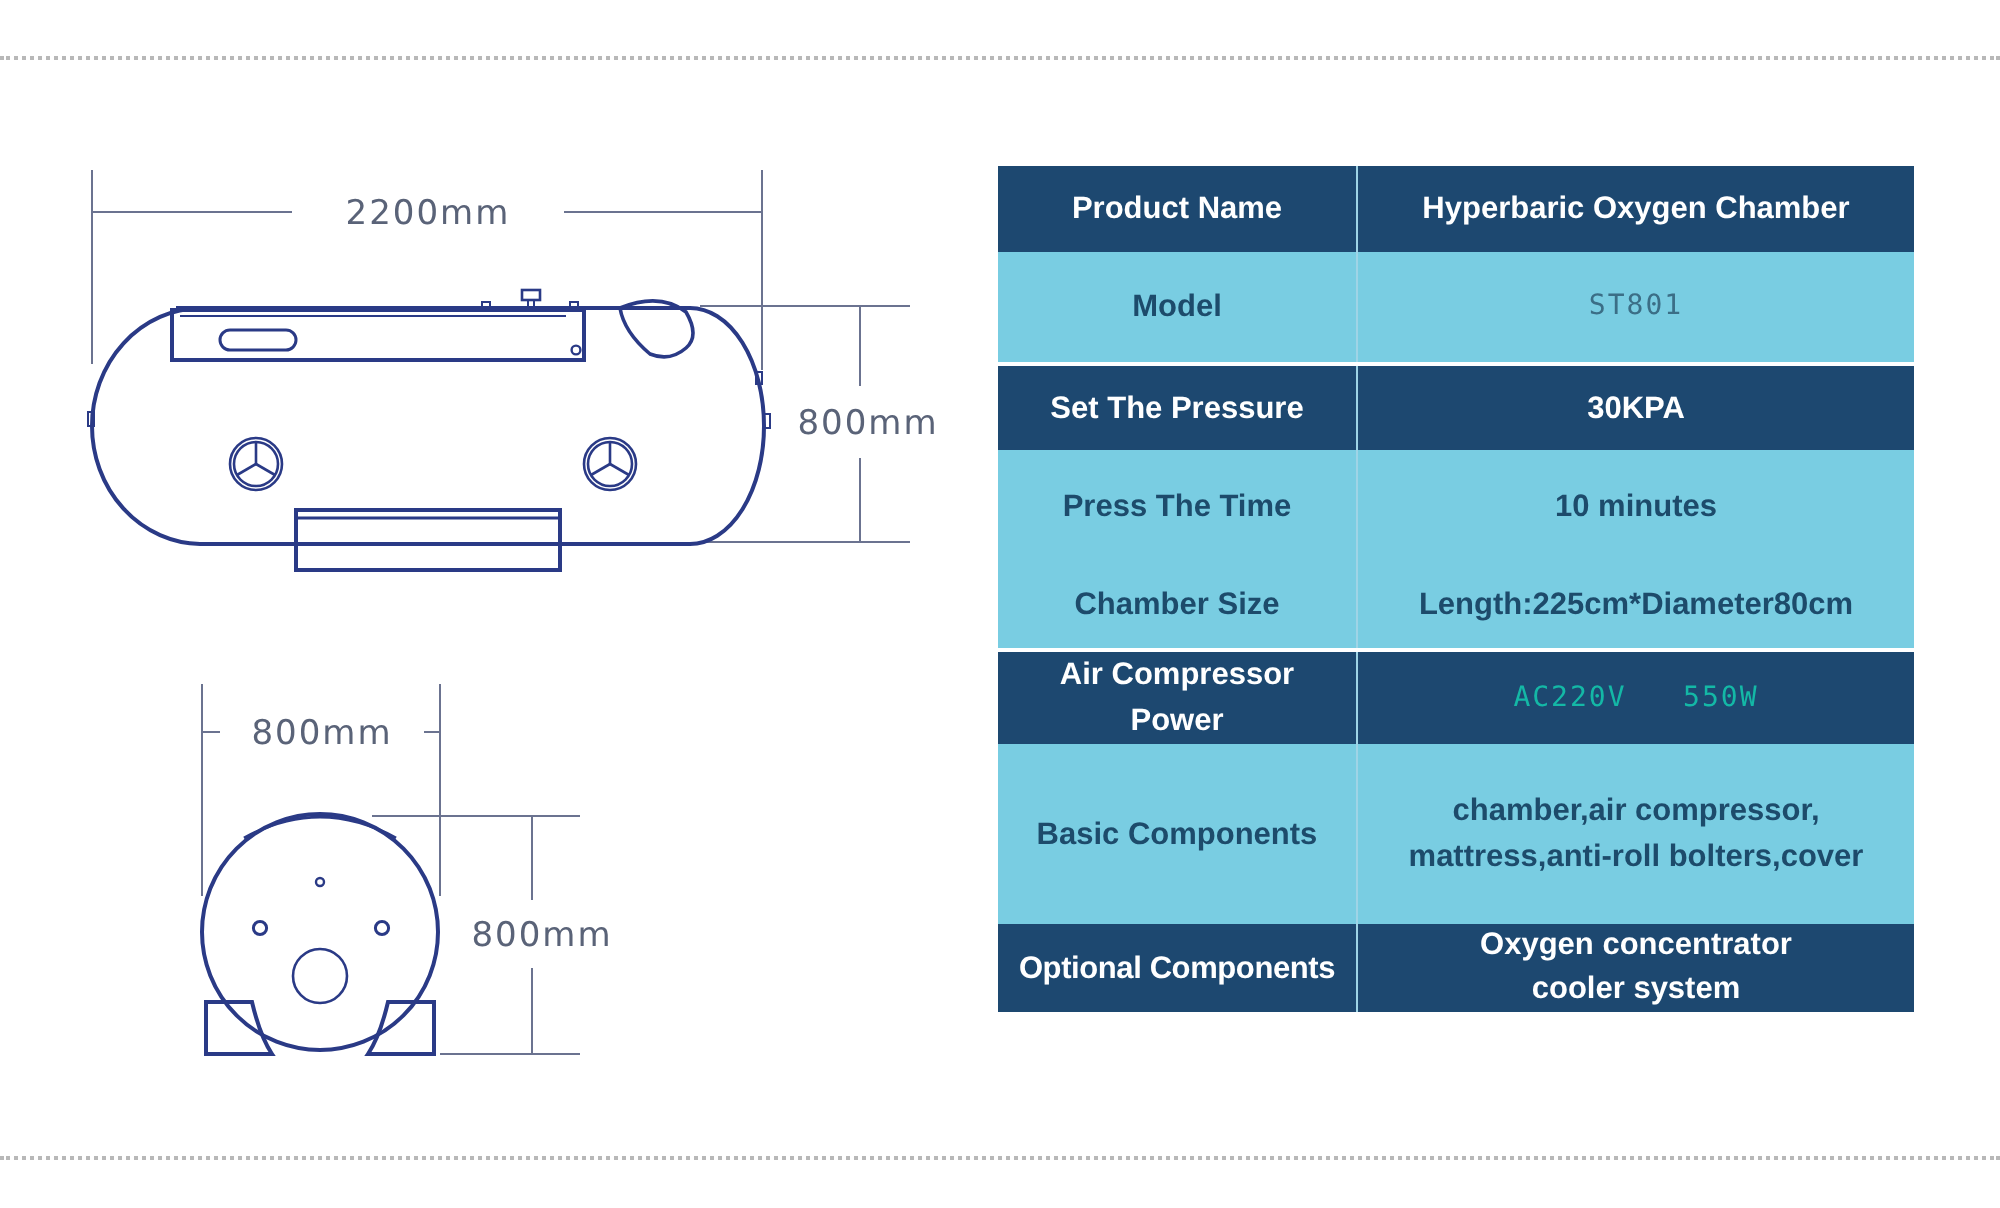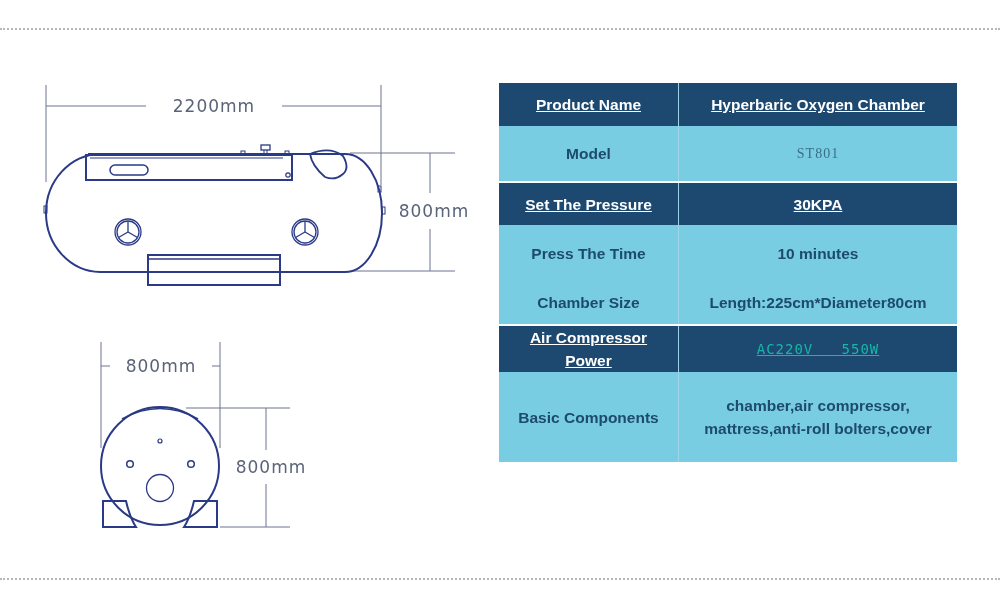--- a/index.html
+++ b/index.html
@@ -5,25 +5,25 @@
   html, body { margin:0; padding:0; background:#ffffff; }
   body { width:1000px; height:604px; position:relative; overflow:hidden; font-family:"Liberation Sans", sans-serif; }
   .dots { position:absolute; left:0; width:1000px; height:0; border-top:2px dotted #b8b8b8; }
   .dots.top { top:28px; }
   .dots.bottom { top:578px; }
   .drawing { position:absolute; left:0; top:0; }
   .dim-label { font-family:"DejaVu Sans", sans-serif; fill:#5a6378; font-size:17px; letter-spacing:1px; }
   table.spec { position:absolute; left:499px; top:83px; width:458px; border-collapse:collapse; table-layout:fixed; }
   table.spec td { text-align:center; vertical-align:middle; font-weight:bold; font-size:15.5px; padding:0 2px; line-height:23px; }
   table.spec td.k { width:175px; border-right:1px solid #9fd4e6; }
-  tr.dark td { background:#1d4870; color:#ffffff;text-decoration:underline; }
+  tr.dark td { background:#1d4870; color:#ffffff; }
   tr.light td { background:#79cde2; color:#1d4b6b; }
   tr.row-sep td { border-top:2px solid #ffffff; }
   td.mono { font-family:"DejaVu Sans Mono", monospace; font-weight:normal !important; font-size:14px !important; letter-spacing:1px; }
-  tr.light td.mono { color:#3b6e86;font-family:Liberation Serif, serif; }
+  tr.light td.mono { color:#3b6e86; }
   tr.dark td.mono { color:#14b8a6; }
 </style>
 </head>
 <body>
 
 <div class="dots top"></div>
 <div class="dots bottom"></div>
 
 <svg class="drawing" width="500" height="604" viewBox="0 0 500 604">
 
@@ -144,14 +144,21 @@
     </td>
     <td class="mono" style="white-space:pre">AC220V   550W</td>
   </tr>
   <tr class="light" style="height:90px">
     <td class="k">Basic Components</td>
     <td>
       <div>chamber,air compressor,</div>
       <div>mattress,anti-roll bolters,cover</div>
     </td>
   </tr>
+  <tr class="dark" style="height:43px">
+    <td class="k" style="padding:0;white-space:nowrap;letter-spacing:-0.2px">Optional Components</td>
+    <td style="line-height:22px">
+      <div>Oxygen concentrator</div>
+      <div>cooler system</div>
+    </td>
+  </tr>
 </tbody>
   </table>
 
 </body></html>

